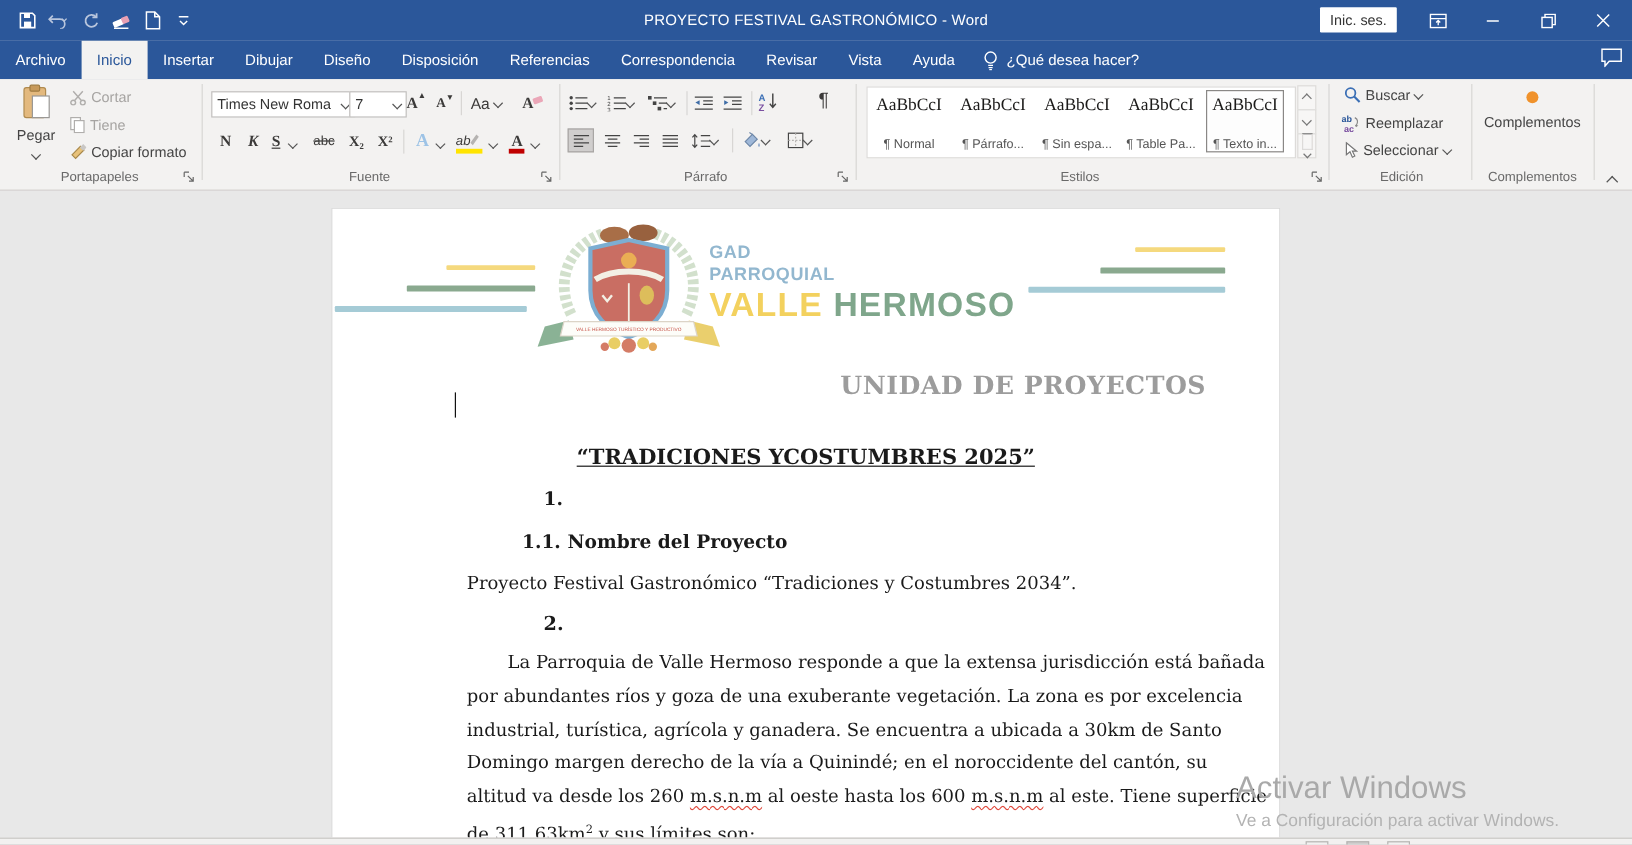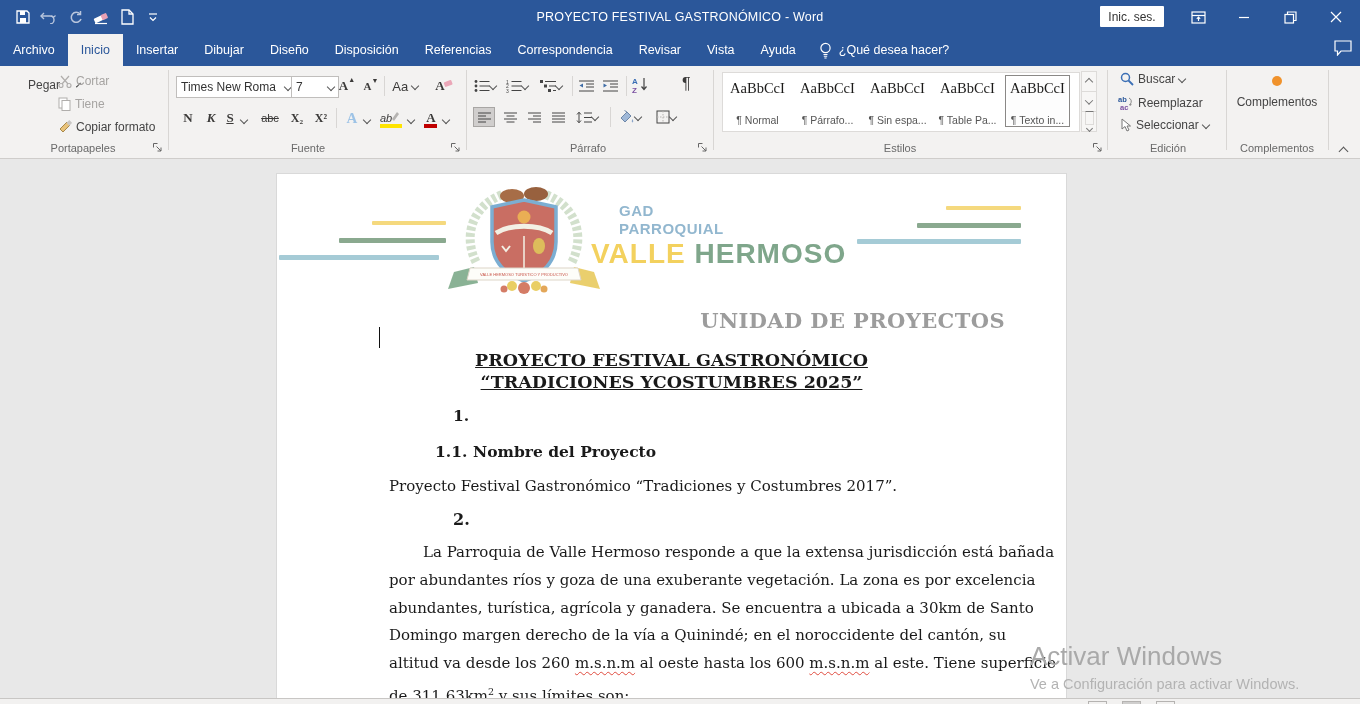--- a/index.html
+++ b/index.html
@@ -36,21 +36,21 @@
   .stylecard.sel{border:1px solid #8a8886;box-shadow:inset 0 0 0 2px #fff;background:#fdfdfd;}
   .stylecard .prev{font-family:"Liberation Serif",serif;font-size:14.5px;color:#1b1a19;display:block;}
   .stylecard .lbl{font-size:10.5px;color:#555;display:block;margin-top:17px;white-space:nowrap;overflow:hidden;}
   .galscroll{position:absolute;left:1081px;top:6px;width:16px;height:60px;display:flex;flex-direction:column;}
   .galscroll div{flex:1;border:1px solid #dddbd9;background:#f7f6f5;display:flex;align-items:center;justify-content:center;margin-top:-1px;}
   
   #docarea{position:absolute;left:0;top:159px;width:1360px;height:539px;background:#e8e8e8;overflow:hidden;}
   #page{position:absolute;left:276px;top:14px;width:791px;height:540px;background:#fff;border:1px solid #d9d9d9;box-sizing:border-box;font-family:"DejaVu Serif","Liberation Serif",serif;color:#1a1a1a;}
   .hline{position:absolute;border-radius:1px;}
   #wordmark{position:absolute;left:314px;top:29px;line-height:1;font-family:"Liberation Sans",sans-serif;font-weight:800;}
-  #wm-gad,#wm-parr{font-size:15px;color:#92b7cf;letter-spacing:.5px;display:block;margin-left:28px;}
+  #wm-gad,#wm-parr{font-size:15px;color:#92b7cf;letter-spacing:.5px;display:block;}
   #wm-parr{margin-top:3px;}
   #wm-big{font-size:28px;letter-spacing:1px;margin-top:4px;display:block;}
   #wm-valle{color:#f3d15e;} #wm-hermoso{color:#7fa68b;}
   #unit-header{position:absolute;right:61px;top:134px;font-size:21px;font-weight:bold;color:#9c9c9c;letter-spacing:.4px;}
   #caret{position:absolute;left:102px;top:153px;width:1px;height:21px;background:#111;animation:blink 1.1s step-end infinite;}
   @keyframes blink{50%{opacity:0;}}
   #doctitle{position:absolute;left:0;width:100%;top:176px;text-align:center;font-size:17.5px;font-weight:bold;line-height:21.5px;}
   #doctitle span{text-decoration:underline;}
   .hnum,.htext{position:absolute;font-weight:bold;font-size:15.5px;white-space:nowrap;}
   #p1{position:absolute;left:112px;top:303px;font-size:15px;white-space:nowrap;}
@@ -169,21 +169,21 @@
     </div>
   </div>
   <div id="tabrow-comment">
     <svg width="18" height="16" viewBox="0 0 18 16">
         <path d="M1 1 h16 v10 h-10 l-3.5 4 v-4 H1z" fill="none" stroke="#fff" stroke-width="1.2"></path>
       </svg>
   </div>
 
   <div id="ribbon">
 
-    <div class="rbtn" style="left:10px;top:4px;width:40px;flex-direction:row;gap:18px;text-align:center;">
+    <div class="rbtn" style="left:10px;top:4px;width:40px;flex-direction:column;gap:6px;text-align:center;">
       <svg width="25" height="30" viewBox="0 0 25 30">
           <rect x="2" y="3" width="18" height="25" rx="2" fill="#e3b97e" stroke="#b08b4f"></rect>
           <rect x="7" y="1" width="8" height="5" rx="1" fill="#c79a5b" stroke="#a07c42"></rect>
           <rect x="9" y="10" width="14" height="18" fill="#fff" stroke="#9a9895"></rect>
         </svg>
       <span>Pegar</span>
       <span class="chev"></span>
     </div>
     <div class="rbtn dim" style="left:58px;top:8px;">
       <svg width="14" height="13" viewBox="0 0 14 13">
@@ -493,37 +493,37 @@
       <div id="wordmark">
         <span id="wm-gad">GAD</span>
         <span id="wm-parr">PARROQUIAL</span>
         <span id="wm-big"><span id="wm-valle">VALLE</span> <span id="wm-hermoso">HERMOSO</span></span>
       </div>
 
       <div id="unit-header">UNIDAD DE PROYECTOS</div>
       <div id="caret"></div>
 
       <div id="doctitle">
-        <span>PROYECTO FESTIVAL GASTRONÓMICO</span><br>
+        <br>
         <span>“TRADICIONES YCOSTUMBRES 2025”</span>
       </div>
 
       <div class="hnum" style="left:176px;top:232px;">1.</div>
 
       <div class="hnum" style="left:158px;top:268px;">1.1.</div>
       <div class="htext" style="left:196px;top:268px;">Nombre del Proyecto</div>
 
-      <div id="p1">Proyecto Festival Gastronómico “Tradiciones y Costumbres 2017”.</div>
+      <div id="p1">Proyecto Festival Gastronómico “Tradiciones y Costumbres 2034”.</div>
 
       <div class="hnum" style="left:176px;top:336px;font-size:16px;">2.</div>
 
       <div id="bodypara">
           <div class="bodyline ind"><span>La Parroquia de Valle Hermoso responde a que la extensa jurisdicción está bañada</span></div>
           <div class="bodyline"><span>por abundantes ríos y goza de una exuberante vegetación. La zona es por excelencia</span></div>
-          <div class="bodyline"><span>abundantes, turística, agrícola y ganadera. Se encuentra a ubicada a 30km de Santo</span></div>
+          <div class="bodyline"><span>industrial, turística, agrícola y ganadera. Se encuentra a ubicada a 30km de Santo</span></div>
           <div class="bodyline"><span>Domingo margen derecho de la vía a Quinindé; en el noroccidente del cantón, su</span></div>
           <div class="bodyline"><span>altitud va desde los 260 </span><span class="sp">m.s.n.m</span><span> al oeste hasta los 600 </span><span class="sp">m.s.n.m</span><span> al este. Tiene superficie</span></div>
           <div class="bodyline last"><span>de 311.63km</span><sup>2</sup><span> y sus límites son:</span></div>
         </div>
     </div>
 
     <div id="watermark">
       <div class="w1">Activar Windows</div>
       <div class="w2">Ve a Configuración para activar Windows.</div>
     </div>

